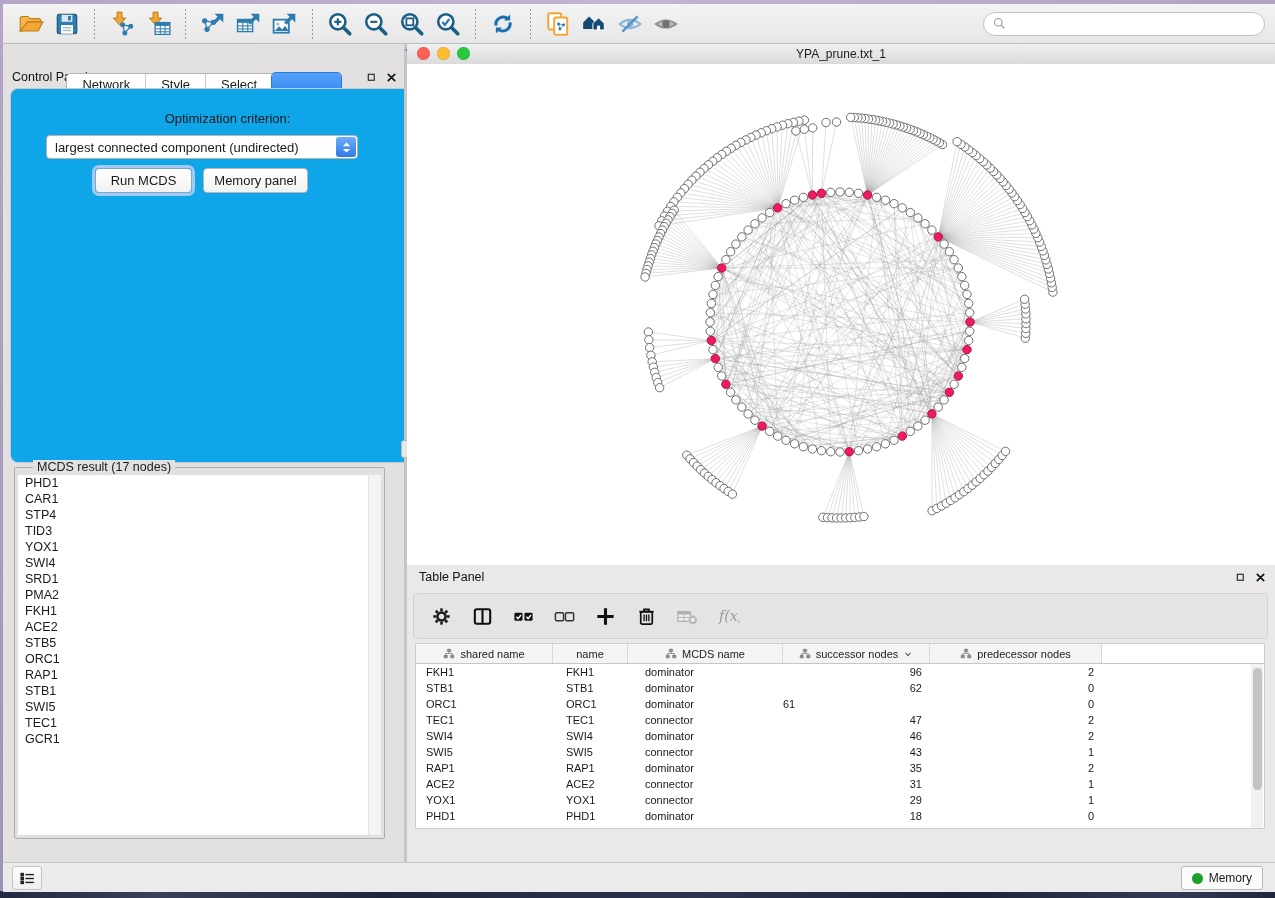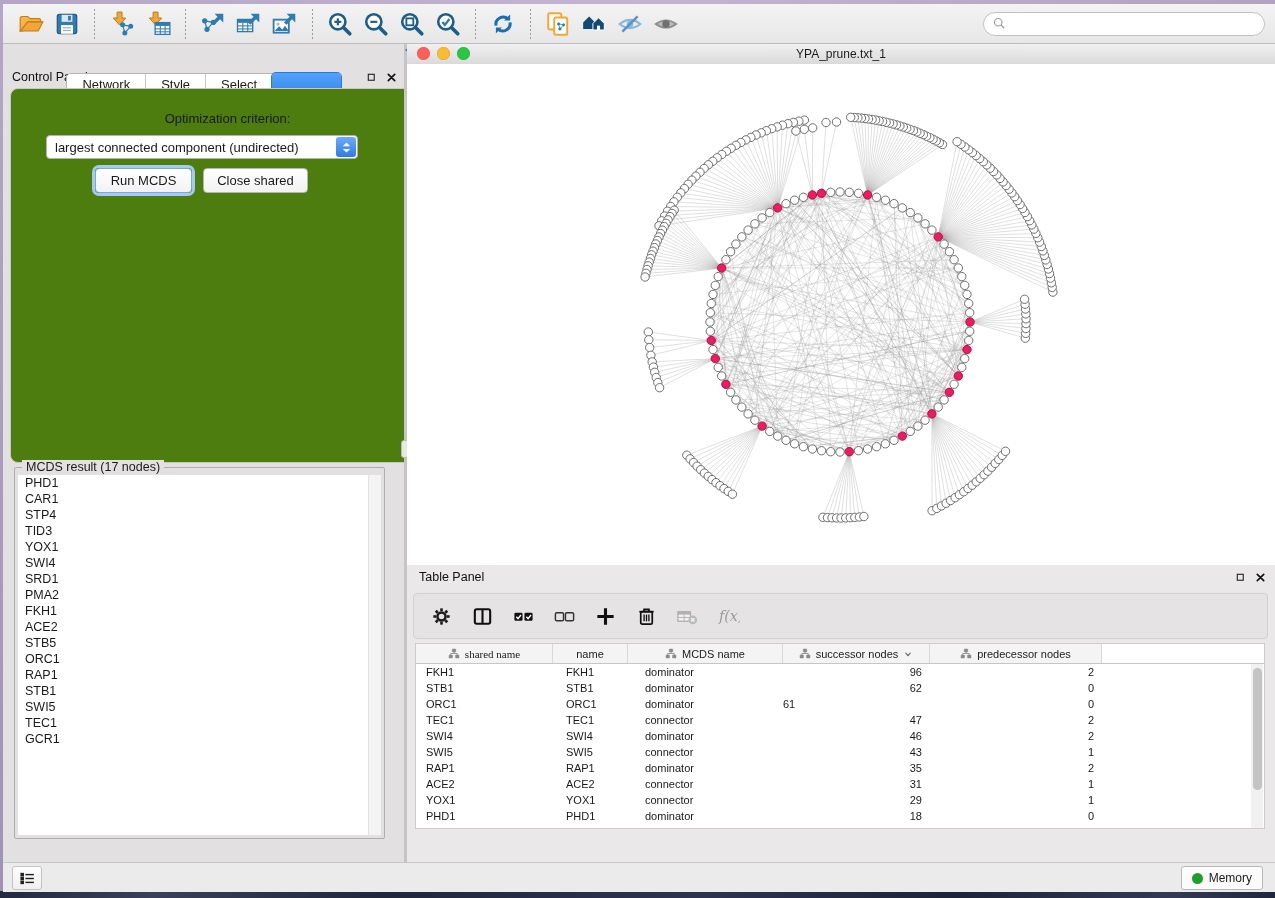--- a/index.html
+++ b/index.html
@@ -27,34 +27,34 @@
   .panel-title{font-size:12.5px;color:#111}
   .mini-btn{width:14px;height:14px;display:flex;align-items:center;justify-content:center}
   .mini-btn svg{width:11px;height:11px}
   .seg-group{display:inline-flex;background:#fff;border:1px solid #b5b3b4;border-radius:5px;height:22px;
      box-shadow:0 1px 1px rgba(0,0,0,.12)}
   .seg{padding:0 15px;font-size:13px;line-height:22px;color:#1a1a1a;border-right:1px solid #c9c9c9;background:#fff}
   .seg:first-child{border-radius:4px 0 0 4px}
   .seg:last-child{border-right:none;border-radius:0 4px 4px 0}
   .seg.active{background:linear-gradient(#55a1f8,#2e85f0);color:#fff;border-radius:4px;margin:-1px;padding:11px 15px;
      line-height:22px;border-right:none;box-shadow:0 0 0 1px #2a78d8}
-  #mcds-card{left:7px;top:44px;width:435px;height:375px;background:#4d7c0f;border:1px solid #c9c7c8;border-radius:8px;box-sizing:border-box}
+  #mcds-card{left:7px;top:44px;width:435px;height:375px;background:#0ea5e9;border:1px solid #c9c7c8;border-radius:8px;box-sizing:border-box}
   #opt-label{left:0;top:22px;width:100%;text-align:center;font-size:13px}
   #criterion-select{left:35px;top:46px;width:312px;height:24px;background:#fff;border:1px solid #b3b3b3;border-radius:4px;
      display:flex;align-items:center;box-sizing:border-box;font-size:13px}
   #criterion-value{flex:1;padding-left:8px;white-space:nowrap}
   #criterion-stepper{width:20px;height:20px;margin-right:1px;border-radius:3px;background:linear-gradient(#6cacf9,#2f7ae6);
      display:flex;align-items:center;justify-content:center}
   #criterion-stepper svg{width:11px;height:13px}
   .cp-btn{height:25px;background:linear-gradient(#ffffff,#f2f2f2);border:1px solid #b5b5b5;border-radius:4px;
      font-size:13px;display:flex;align-items:center;justify-content:center;box-sizing:border-box}
   #run-mcds-btn{left:84px;top:79px;width:97px;box-shadow:0 0 0 3px #a5c9f3;border-color:#7aa8d8}
   #close-panel-btn{left:192px;top:79px;width:105px}
   #result-fieldset{left:11px;top:423px;width:371px;height:372px;border:1px solid #adadad;border-radius:2px;box-sizing:border-box}
-  #result-legend{position:absolute;left:7px;top:-8px;background:#e2e0e1;padding:0 4px;font-size:12.5px}
+  #result-legend{position:absolute;left:18px;top:-8px;background:#e2e0e1;padding:0 4px;font-size:12.5px}
   #result-list{position:absolute;left:3px;top:7px;right:15px;bottom:3px;background:#fff;overflow:hidden}
   #result-scroll{position:absolute;right:3px;top:7px;width:12px;bottom:3px;background:#f4f4f4;border-left:1px solid #e2e2e2}
   .result-item{height:16px;line-height:16px;padding-left:7px;font-size:12.5px}
   
   #splitter{left:404px;top:44px;width:3px;height:818px;background:#c6c4c5}
   #splitter-grip{left:401px;top:440px;width:9px;height:16px;background:#e8e8e8;border:1px solid #b9b9b9;border-radius:3px}
   #splitter-collapse-arrow{left:405px;top:45px;width:0;height:0;border-top:5px solid transparent;border-bottom:5px solid transparent;border-right:7px solid #3b76c4}
   
   #net-titlebar{left:407px;top:44px;width:868px;height:20px;background:linear-gradient(#f0f0f0,#dadada);
      border-bottom:1px solid #b5b5b5;display:flex;align-items:center}
@@ -331,21 +331,21 @@
     <div class="abs" id="criterion-select">
       <span id="criterion-value">largest connected component (undirected)</span>
       <span id="criterion-stepper">
         <svg viewBox="0 0 12 14">
             <path d="M2 5.5 L6 1.5 L10 5.5 Z" fill="#fff"></path>
             <path d="M2 8.5 L6 12.5 L10 8.5 Z" fill="#fff"></path>
           </svg>
       </span>
     </div>
     <div class="abs cp-btn" id="run-mcds-btn">Run MCDS</div>
-    <div class="abs cp-btn" id="close-panel-btn">Close shared</div>
+    <div class="abs cp-btn" id="close-panel-btn">Memory panel</div>
   </div>
   <div class="abs" id="result-fieldset">
     <span id="result-legend">MCDS result (17 nodes)</span>
     <div id="result-list">
         <div class="result-item">PHD1</div>
         <div class="result-item">CAR1</div>
         <div class="result-item">STP4</div>
         <div class="result-item">TID3</div>
         <div class="result-item">YOX1</div>
         <div class="result-item">SWI4</div>
@@ -1222,21 +1222,21 @@
       <div class="tp-btn">
         <span style="display:flex">
           <svg viewBox="0 0 24 24">
             <text x="2" y="17" font-family="DejaVu Serif, serif" font-style="italic" font-size="15" fill="#9a9a9a">f(x)</text>
           </svg>
         </span>
       </div>
     </div>
   <div id="node-table">
     <div id="table-header">
-        <div class="th" style="width: 137px; font-family: Liberation Serif, serif;">
+        <div class="th" style="width: 137px;">
           <svg viewBox="0 0 24 24" class="tree">
             <g fill="#8a8a8a" stroke="#8a8a8a">
               <rect x="8.5" y="2" width="7" height="6" rx="1"></rect>
               <rect x="2" y="14" width="7" height="6" rx="1"></rect>
               <rect x="15" y="14" width="7" height="6" rx="1"></rect>
               <path d="M12 8 v3 M5.5 14 v-3 h13 v3" fill="none" stroke-width="1.7"></path>
             </g>
           </svg>
           <span>shared name</span>
         </div>

